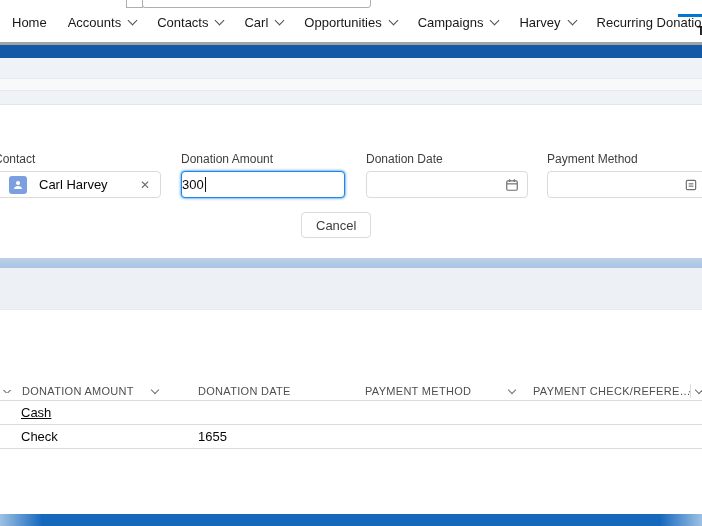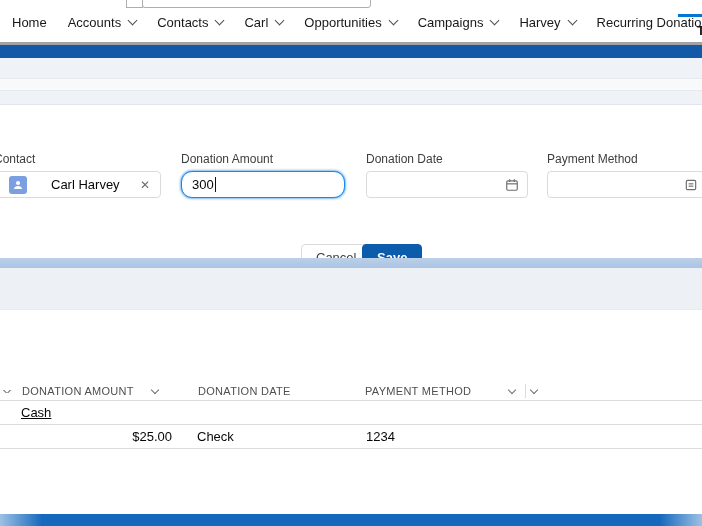--- a/index.html
+++ b/index.html
@@ -27,21 +27,21 @@
 
   
   .form-area { position:absolute; left:0; top:105px; width:702px; height:153px; background:#fff; }
   .fld-label { position:absolute; top:47px; font-size:12px; color:#3e3e3c; white-space:nowrap; }
   .input { position:absolute; top:66px; height:27px; border:1px solid #dddbda; border-radius:4px; background:#fff; display:flex; align-items:center; font-size:13px; color:#080707; }
   .input.focused { border-color:#1589ee; box-shadow:0 0 3px #0070d2; }
   .contact-icon { width:18px; height:18px; border-radius:3px; background:#7b9fe0; display:flex; align-items:center; justify-content:center; flex:none; }
   .clear-x { margin-left:auto; margin-right:10px; color:#706e6b; font-size:12px; cursor:pointer; }
   .caret { display:inline-block; width:1px; height:15px; background:#111; margin-left:1px; }
   .right-icon { margin-left:auto; margin-right:8px; display:flex; align-items:center; cursor:pointer; }
-  .btn { position:absolute; top:107px; height:26px; border-radius:4px; font-size:13px; display:flex; align-items:center; padding:0 14px; cursor:pointer;margin-top:32px; }
+  .btn { position:absolute; top:107px; height:26px; border-radius:4px; font-size:13px; display:flex; align-items:center; padding:0 14px; cursor:pointer; }
   .btn-cancel { left:301px; background:#fff; border:1px solid #dddbda; color:#3e3e3c; }
   .btn-save { left:362px; background:#0b5cab; border:1px solid #0b5cab; color:#fff; font-weight:bold; }
 
   
   .band-blue { position:absolute; left:0; top:258px; width:702px; height:10px; background:linear-gradient(#bccfe8,#aac4e2); }
   .band-light { position:absolute; left:0; top:268px; width:702px; height:42px; background:#edf1f6; border-bottom:1px solid #e7ebf0; }
 
   
   .table { position:absolute; left:0; top:382px; width:702px; background:#fff; }
   .trow { display:grid; grid-template-columns:14px 176px 168px 167px 165px 12px; align-items:center; }
@@ -110,26 +110,26 @@
   <div class="form-area">
 
     <div class="fld-label" style="left:-6px;">Contact</div>
     <div class="input" style="left:-40px; width:201px; padding-left:48px;">
       <span class="contact-icon">
         <svg viewBox="0 0 24 24" width="12" height="12" fill="#ffffff">
             <circle cx="12" cy="8" r="4"></circle>
             <path d="M4 20c0-4 4-6 8-6s8 2 8 6z"></path>
           </svg>
       </span>
-      <span style="margin-left:24px;">Carl Harvey</span>
+      <span style="margin-left:12px;">Carl Harvey</span>
       <span class="clear-x">✕</span>
     </div>
 
     <div class="fld-label" style="left:181px;">Donation Amount</div>
-    <div class="input focused" style="left:181px; width:164px; padding-left:10px;border-radius:11px;">
+    <div class="input focused" style="left:181px; width:164px; ">
       <span>300</span>
       <span class="caret"></span>
     </div>
 
     <div class="fld-label" style="left:366px;">Donation Date</div>
     <div class="input" style="left:366px; width:162px; padding-left:10px;">
       <span></span>
       <span class="right-icon">
         <svg width="14" height="14" viewBox="0 0 24 24" fill="none" stroke="#706e6b" stroke-width="2">
             <rect x="3" y="5" width="18" height="16" rx="2"></rect>
@@ -146,21 +146,20 @@
       <span class="right-icon">
         <svg width="14" height="14" viewBox="0 0 24 24" fill="none" stroke="#706e6b" stroke-width="2">
             <rect x="4" y="4" width="16" height="16" rx="2"></rect>
             <line x1="8" y1="10" x2="16" y2="10"></line>
             <line x1="8" y1="14" x2="16" y2="14"></line>
           </svg>
       </span>
     </div>
 
     <div class="btn btn-cancel">Cancel</div>
-    <div class="btn btn-save">Save</div>
   </div>
 
   <div class="band-blue"></div>
   <div class="band-light"></div>
 
   <div class="table">
     <div class="trow thead">
       <div class="th" style="justify-content:center;">
           <span class="chev-sm"></span>
         </div>
@@ -168,36 +167,39 @@
         <span>DONATION AMOUNT</span>
         <span class="chev-sm" style="margin-left:18px;"></span>
       </div>
       <div class="th pad8">
         <span>DONATION DATE</span>
       </div>
       <div class="th" style="padding-left:7px;">
         <span>PAYMENT METHOD</span>
         <span class="chev-sm" style="margin-left:auto; margin-right:10px;"></span>
       </div>
+      <div class="th pad8">
+        <span>PAYMENT CHECK/REFERE…</span>
+        <span class="chev-sm" style="margin-left:auto; margin-right:8px;"></span>
+      </div>
       <div class="th col-last">
           <span class="chev-sm"></span>
         </div>
     </div>
 
     <div class="trow tbody-row">
       <div class="cell"></div>
       <div class="cell" style="padding-left:7px;text-decoration:underline;">Cash</div>
       <div class="cell pad8"></div>
       <div class="cell"></div>
     </div>
 
     <div class="trow tbody-row">
       <div class="cell"></div>
-      <div class="cell amount">$25.00</div>
       <div class="cell" style="padding-left:7px;">Check</div>
-      <div class="cell pad8">1234</div>
+      <div class="cell pad8">1655</div>
       <div class="cell"></div>
     </div>
   </div>
 
   <div class="bottom-bar"></div>
 
 </div>
 
 </body></html>

